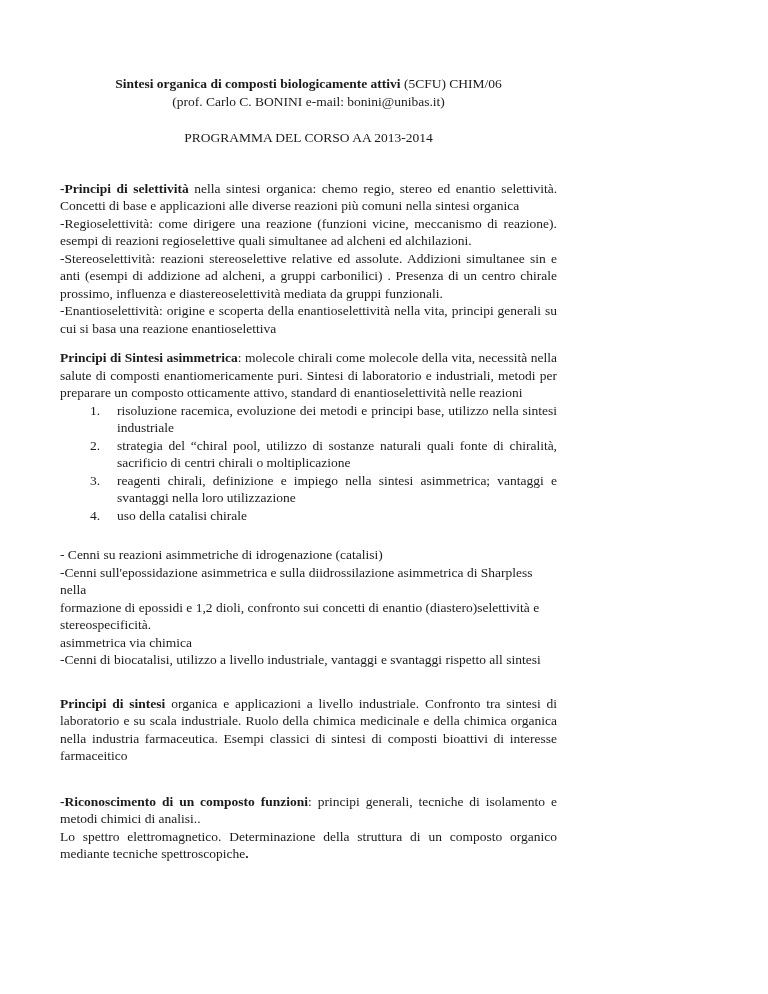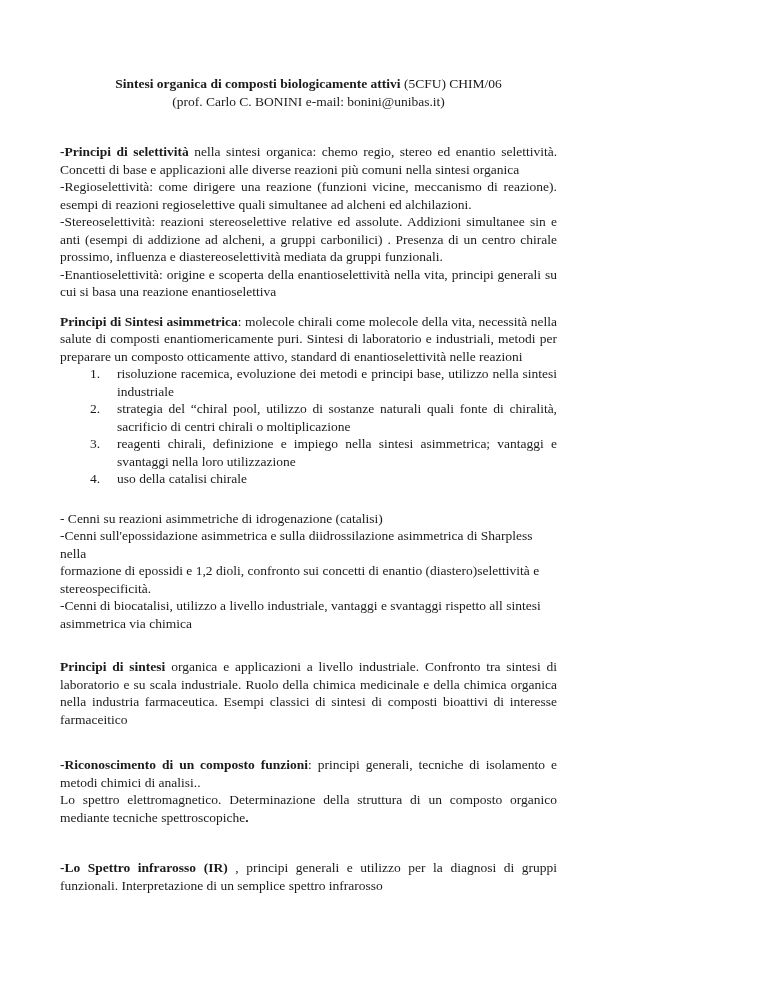--- a/index.html
+++ b/index.html
@@ -46,20 +46,21 @@
   }
 </style>
 </head>
 <body>
 
 <div class="page">
 
   <div>
     <p class="center"><span class="bold">Sintesi organica di composti biologicamente attivi</span><span> (5CFU) CHIM/06</span></p>
     <p class="center">(prof. Carlo C. BONINI  e-mail: bonini@unibas.it)</p>
+    <p class="center program-line">PROGRAMMA DEL CORSO  AA 2013-2014</p>
   </div>
 
   <div class="section-selectivity">
     <p class="justify"><span class="bold">-Principi di selettività</span><span> nella sintesi organica: chemo regio, stereo ed enantio selettività. Concetti di base e applicazioni alle diverse reazioni più comuni nella sintesi organica</span></p>
     <p class="justify">-Regioselettività: come dirigere una reazione (funzioni vicine, meccanismo di reazione).  esempi di reazioni regioselettive quali simultanee ad alcheni ed alchilazioni.</p>
     <p class="justify">-Stereoselettività: reazioni stereoselettive relative ed assolute. Addizioni simultanee sin e anti (esempi di addizione ad alcheni, a gruppi carbonilici) . Presenza di un centro chirale prossimo, influenza e diastereoselettività mediata da gruppi funzionali.</p>
     <p class="justify">-Enantioselettività: origine e scoperta della enantioselettività nella vita, principi generali su cui si basa una reazione enantioselettiva</p>
   </div>
 
   <div class="section-asymmetric">
@@ -82,30 +83,27 @@
         <span class="li-text">uso della catalisi chirale</span>
       </div>
     </div>
   </div>
 
   <div class="section-industrial">
     <p>- Cenni su reazioni asimmetriche di idrogenazione (catalisi)</p>
     <p>-Cenni sull'epossidazione asimmetrica  e sulla diidrossilazione asimmetrica  di Sharpless  nella</p>
     <p>formazione di epossidi e 1,2 dioli, confronto sui concetti di enantio (diastero)selettività e</p>
     <p>stereospecificità.</p>
+    <p>asimmetrica via chimica</p>
     <p>-Cenni di biocatalisi, utilizzo a livello industriale, vantaggi e svantaggi rispetto all  sintesi</p>
-    <p>asimmetrica via chimica</p>
   </div>
 
   <div class="section-principles">
     <p class="justify"><span class="bold">Principi di sintesi</span><span> organica e applicazioni a livello industriale. Confronto tra sintesi di laboratorio e su scala industriale. Ruolo della chimica medicinale e della chimica organica nella industria farmaceutica. Esempi classici di sintesi di composti bioattivi di interesse farmaceitico</span></p>
   </div>
 
   <div class="section-recognition">
     <p class="justify"><span class="bold">-Riconoscimento di un composto funzioni</span><span>: principi generali, tecniche di isolamento e metodi chimici di analisi..</span></p>
     <p class="justify"><span>Lo spettro elettromagnetico. Determinazione della struttura di un composto organico mediante tecniche spettroscopiche</span><span class="bold">.</span></p>
   </div>
 
-  <div class="section-ir">
-    <p class="justify"><span class="bold">-Lo Spettro infrarosso  (IR)</span><span> , principi generali e utilizzo per la diagnosi di gruppi funzionali. Interpretazione di un semplice spettro infrarosso</span></p>
-  </div>
 
 </div>
 
 </body></html>

